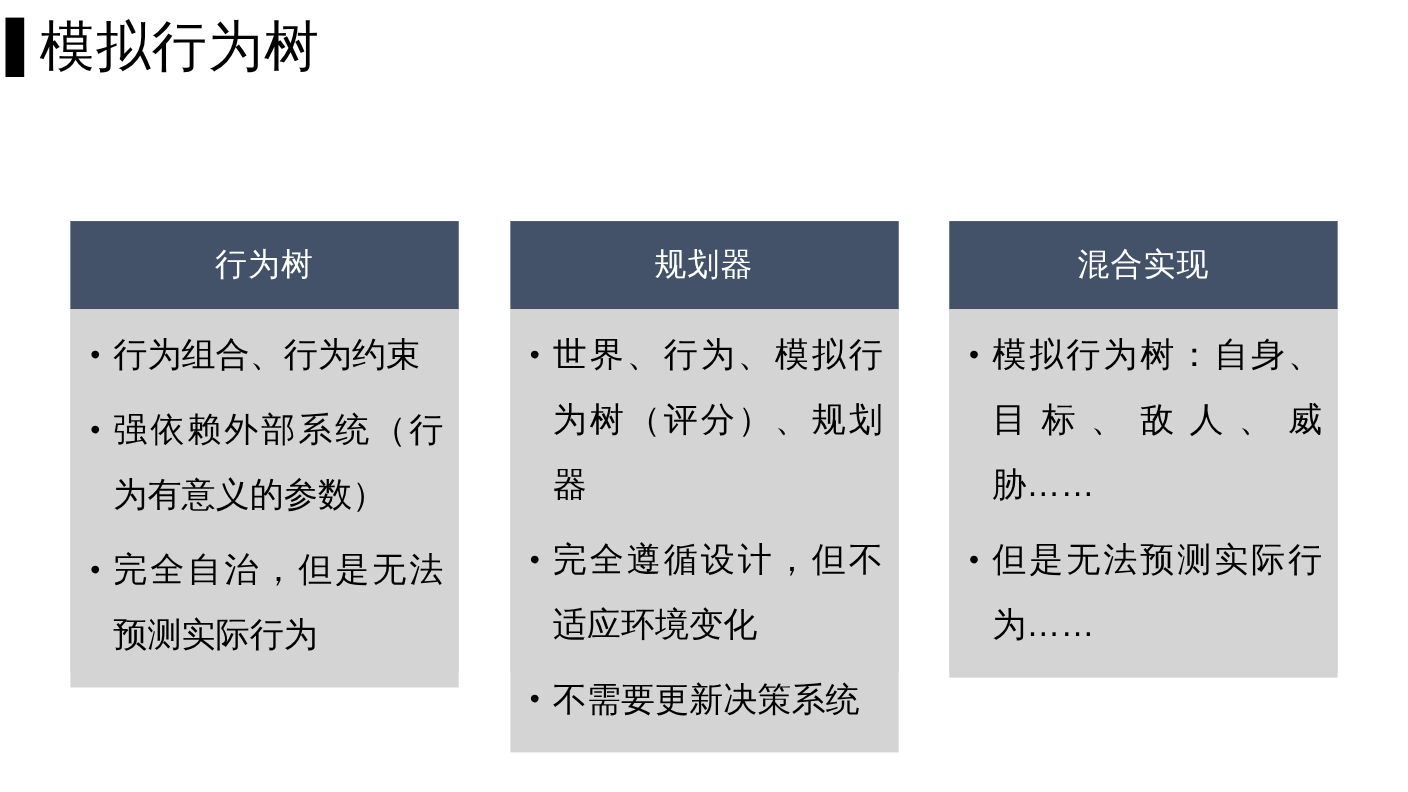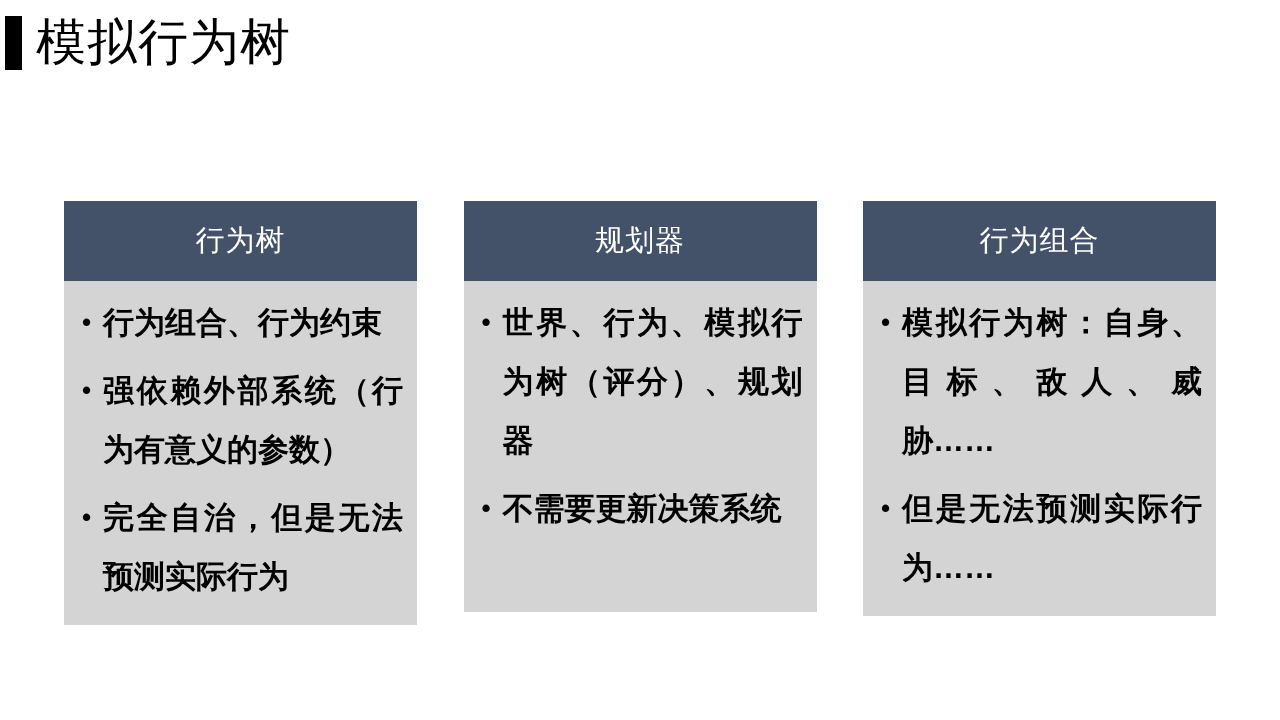--- a/index.html
+++ b/index.html
@@ -89,21 +89,20 @@
   ul.bullets li {
     position: relative;
     padding-left: 21px;
     margin: 0 0 9px 0;
     font-size: 31px;
     line-height: 59px;
     color: #000000;
     letter-spacing: 0px;
     text-align: justify;
     text-align-last: left;
-    font-weight: bold;
   }
   ul.bullets li::before {
     content: "\2022";
     position: absolute;
     left: 0px;
     top: 0;
     font-size: 26px;
     line-height: 59px;
     color: #000000;
   }
@@ -136,27 +135,28 @@
         <li>完全自治，但是无法预测实际行为</li>
       </ul>
     </div>
   </div>
 
   <div class="card">
     <div class="card-header">规划器</div>
     <div class="card-body">
       <ul class="bullets">
         <li>世界、行为、模拟行为树（评分）、规划器</li>
+        <li>完全遵循设计，但不适应环境变化</li>
         <li>不需要更新决策系统</li>
       </ul>
     </div>
   </div>
 
   <div class="card">
-    <div class="card-header">行为组合</div>
+    <div class="card-header">混合实现</div>
     <div class="card-body">
       <ul class="bullets">
         <li>模拟行为树：自身、目标、敌人、威胁……</li>
         <li>但是无法预测实际行为……</li>
       </ul>
     </div>
   </div>
 
 </div>
 

